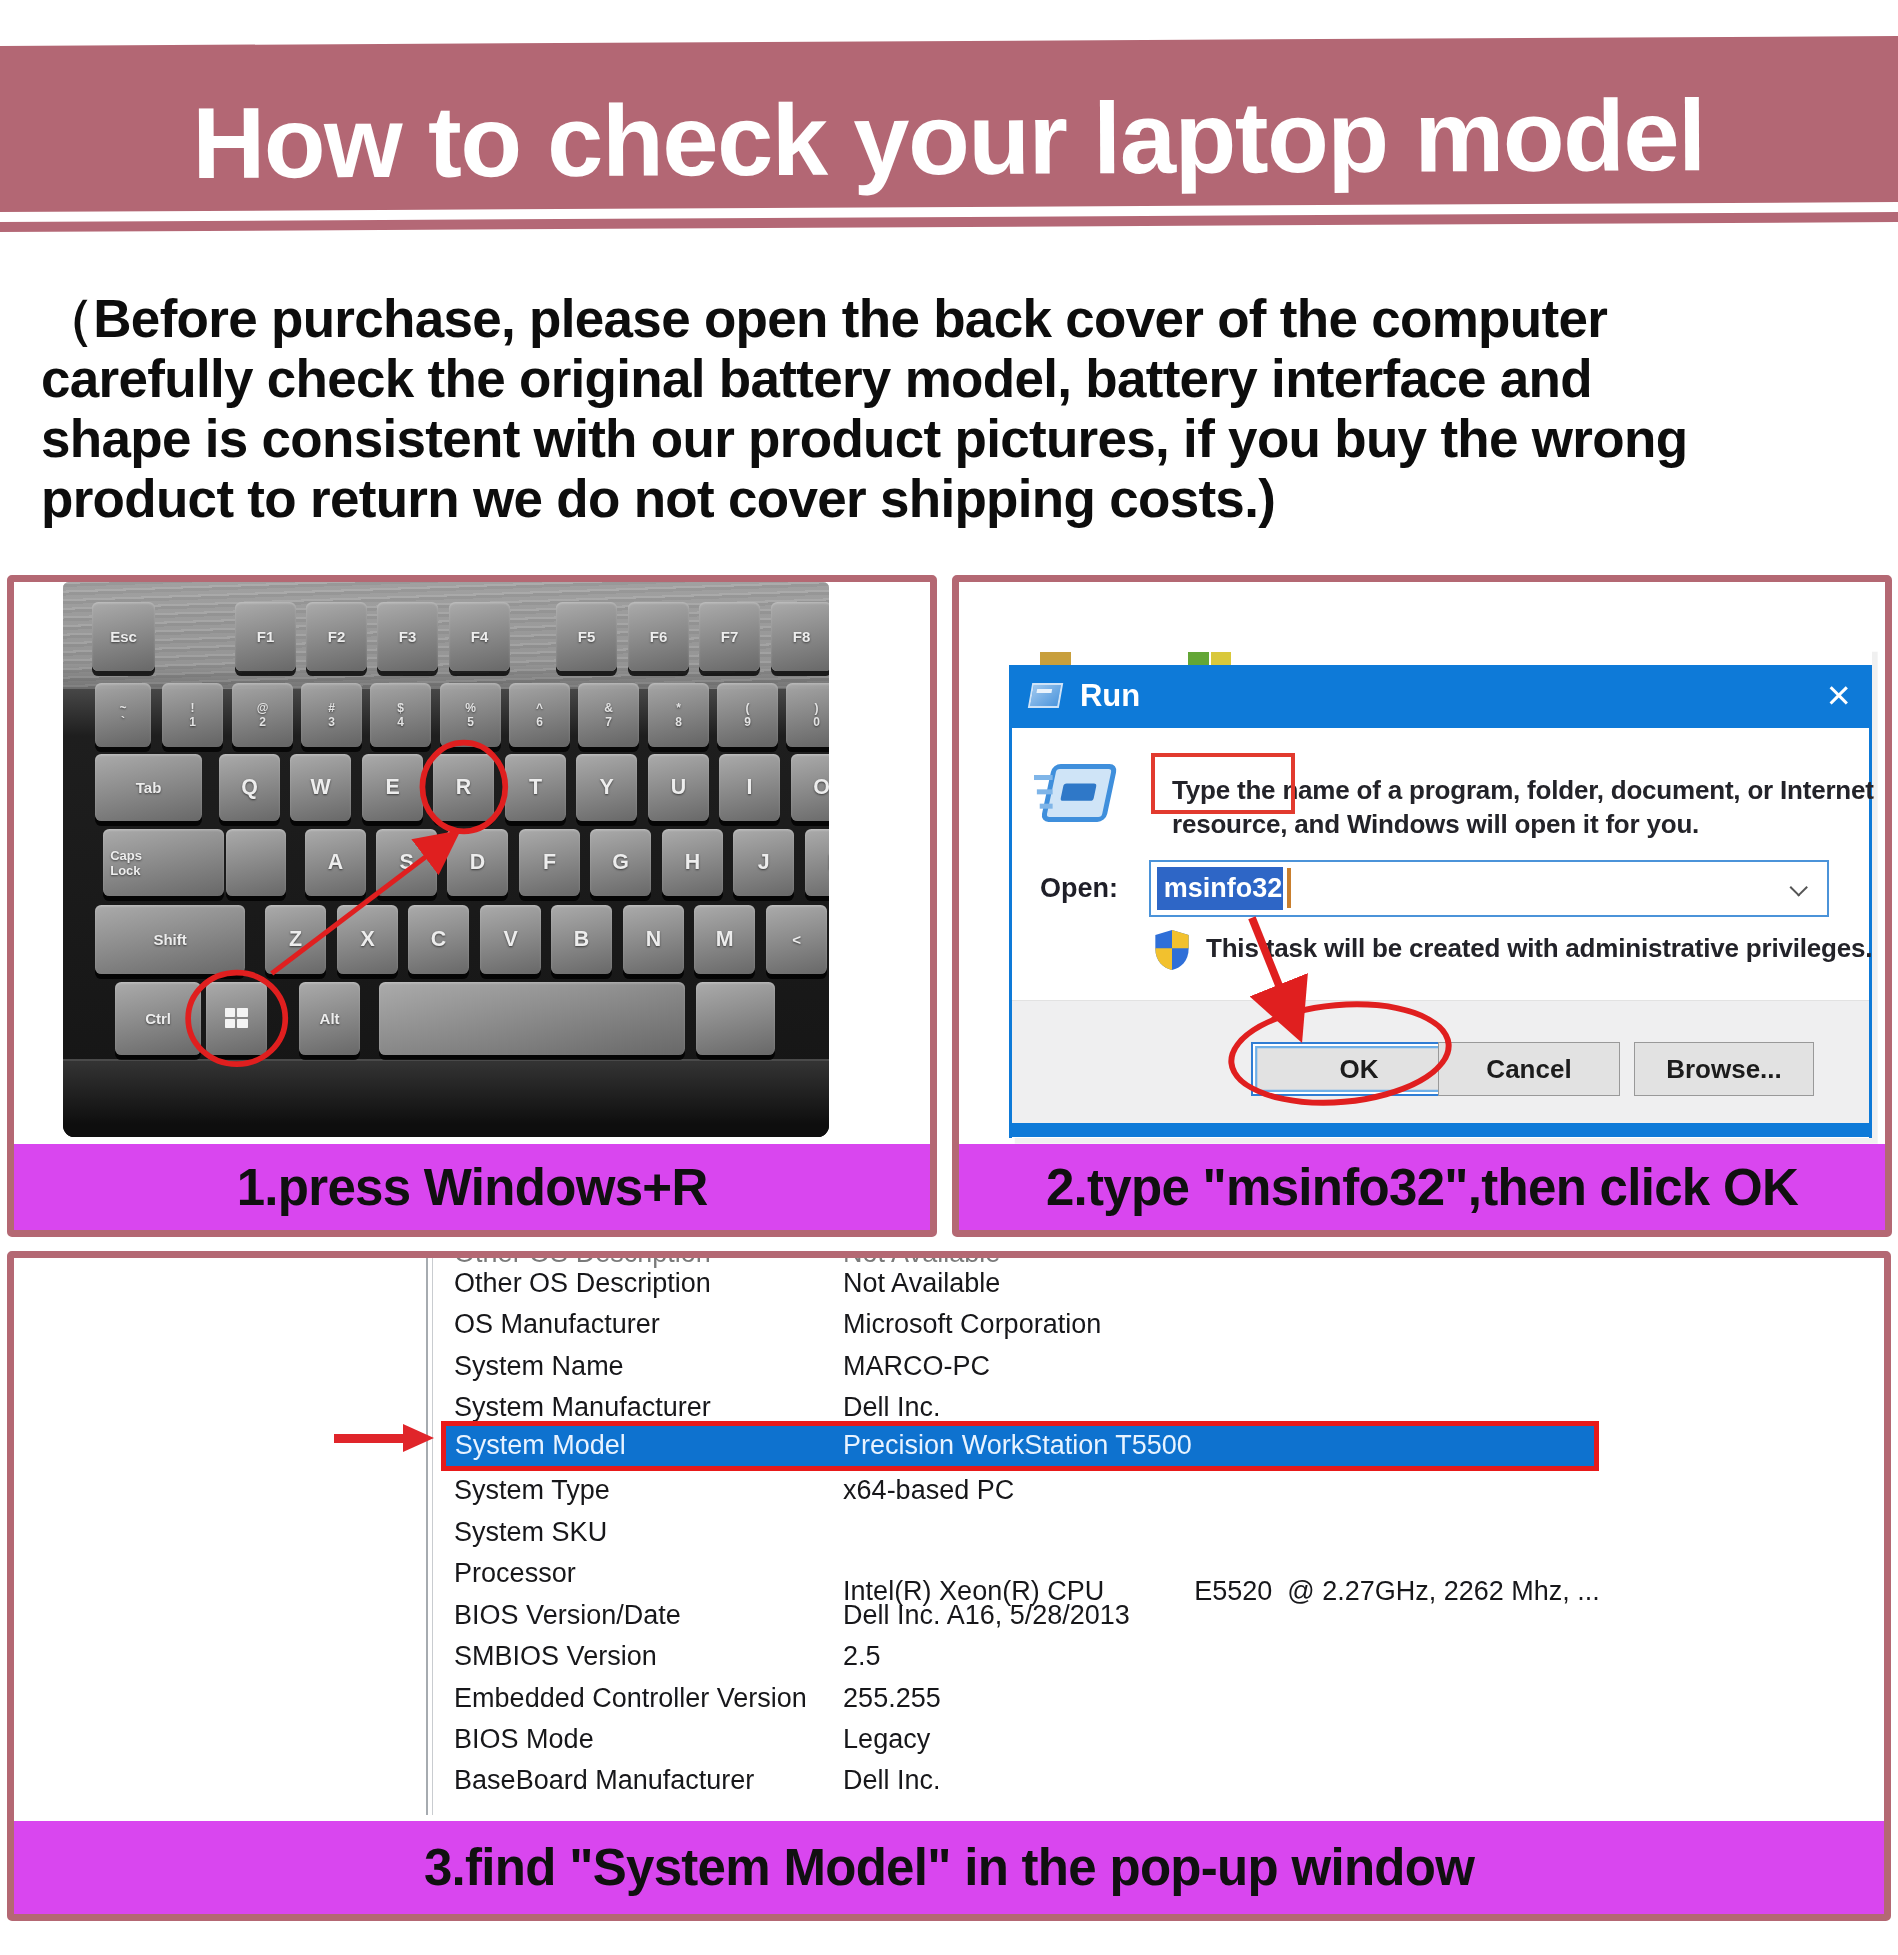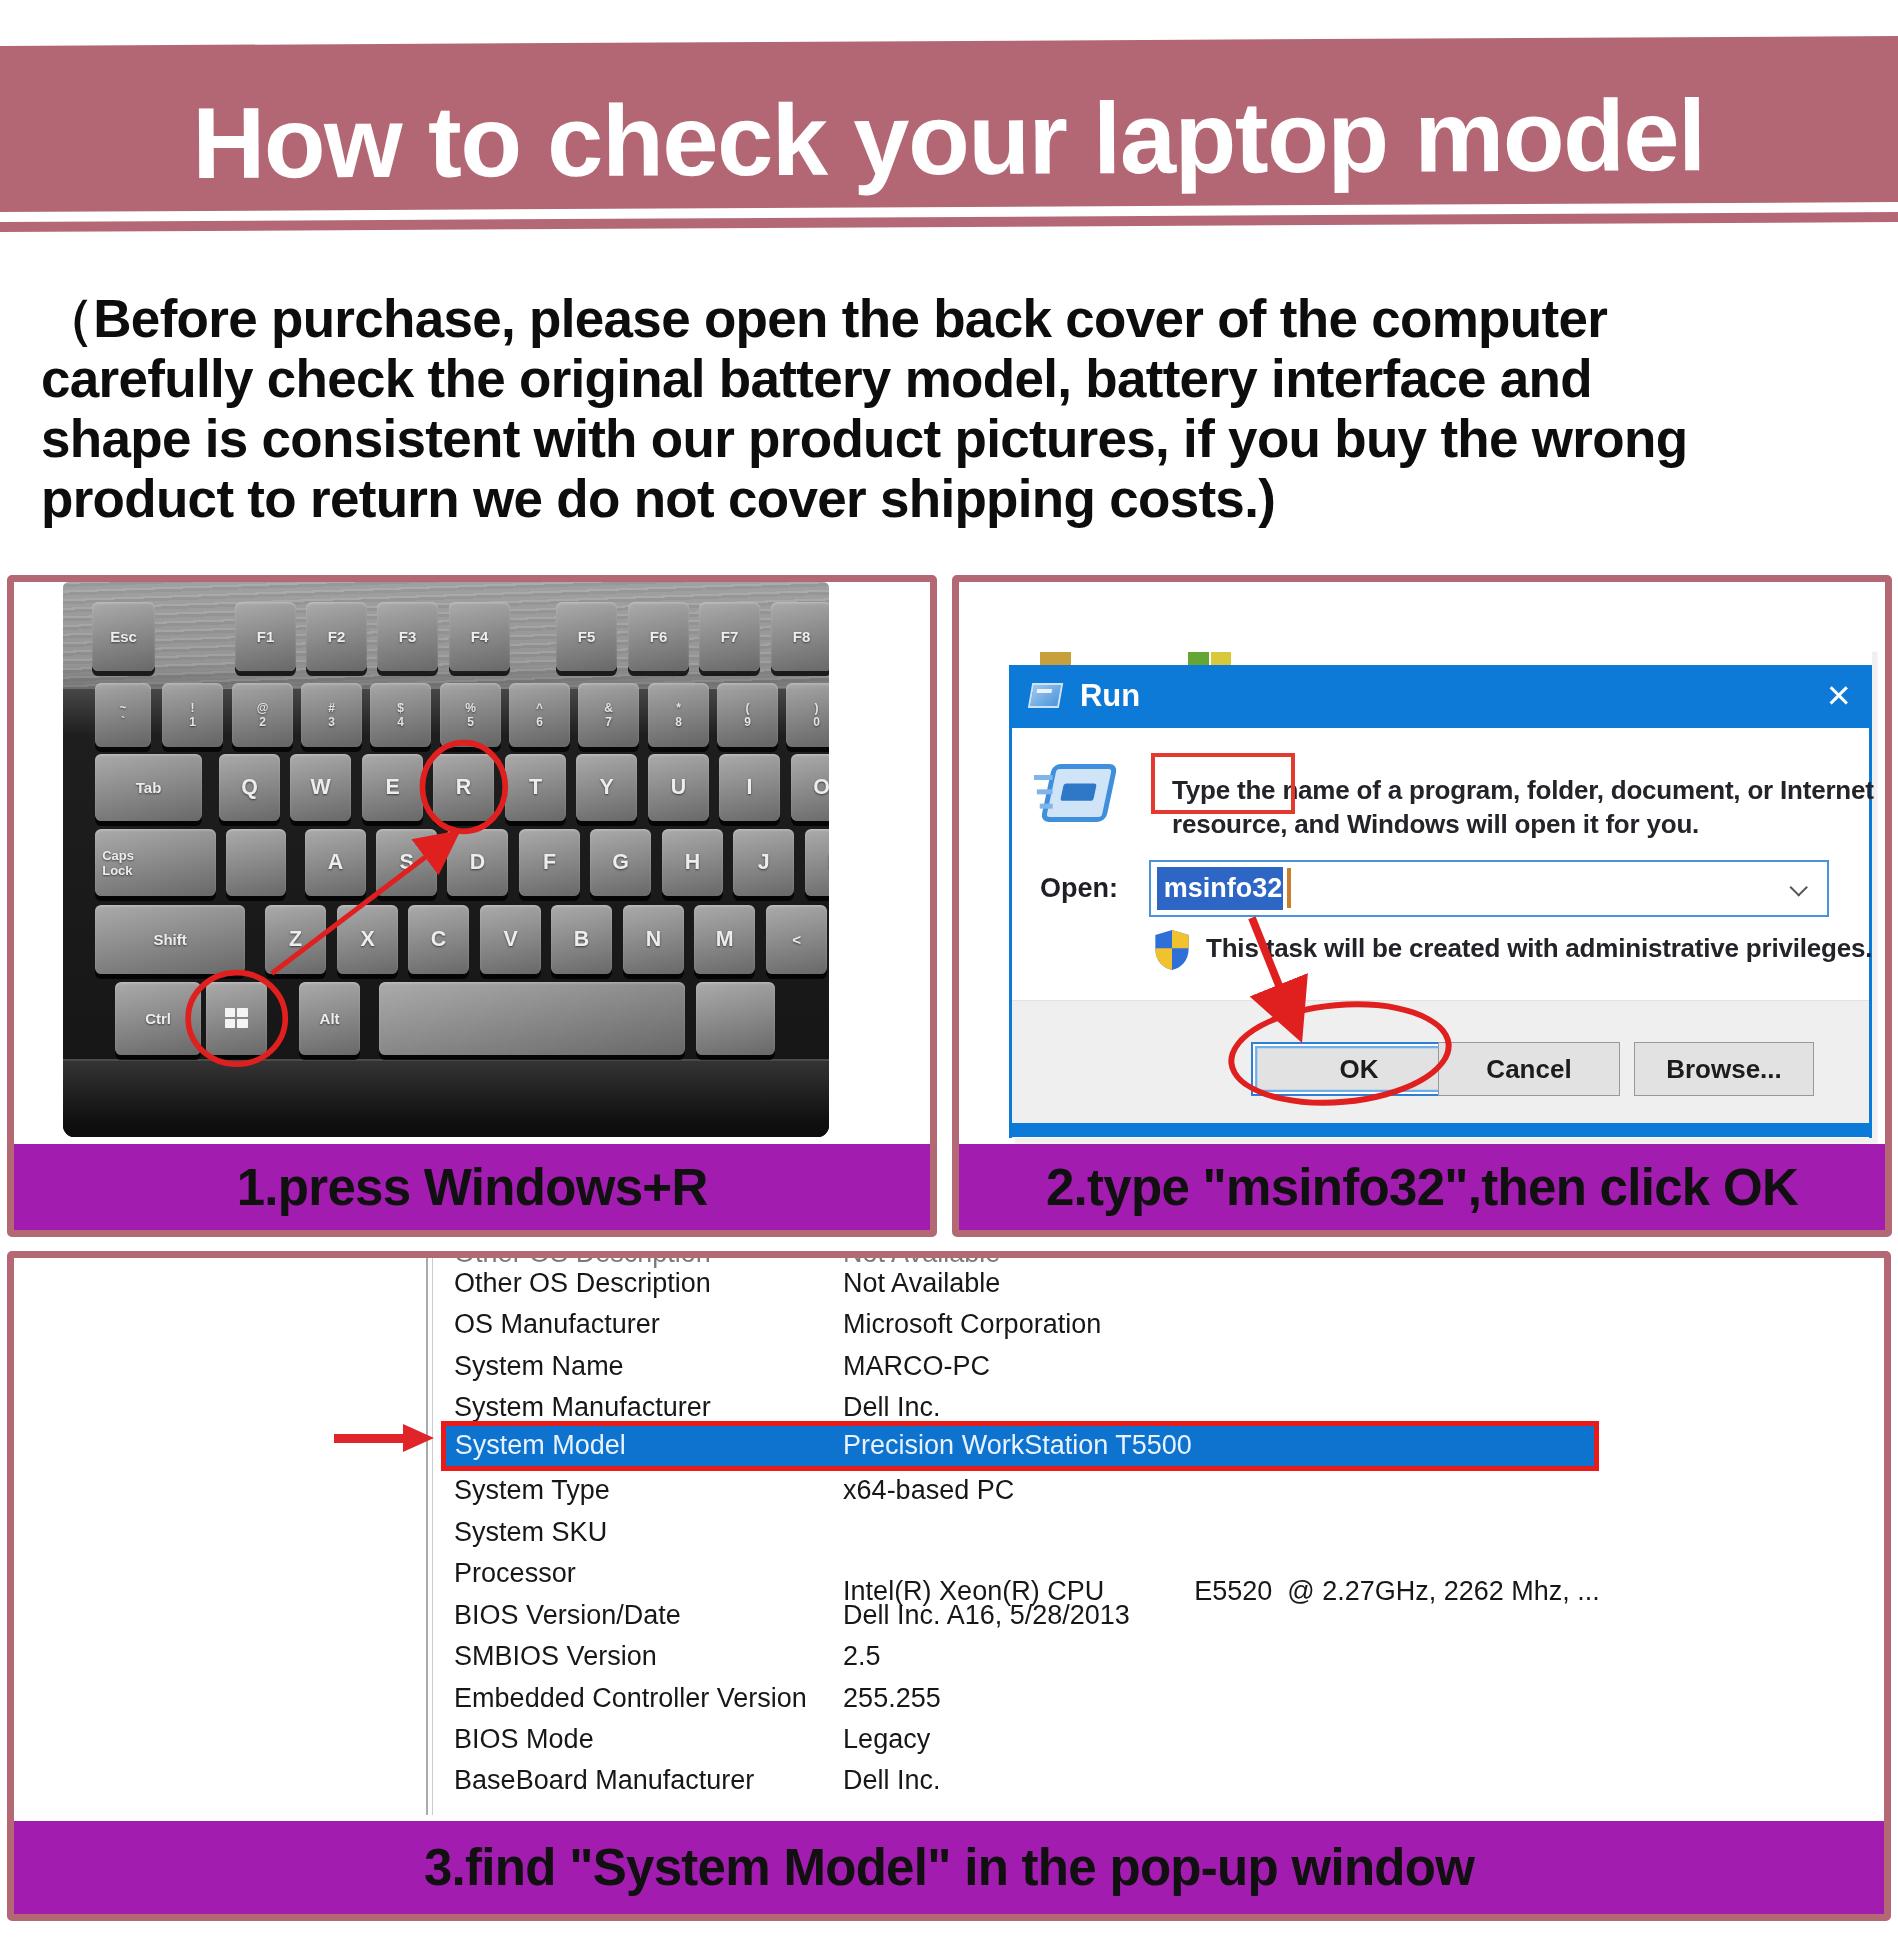--- a/index.html
+++ b/index.html
@@ -14,21 +14,21 @@
   .banner h1{margin:0;color:#fff;font-size:101px;font-weight:700;letter-spacing:-1.4px;white-space:nowrap;}
   .banner-stripe{position:absolute;left:0;top:217px;width:1955px;height:10px;background:#b46876;}
 
   
   .intro{position:absolute;left:41px;top:289px;width:1827px;color:#0d0d0d;}
   .intro div{font-size:53px;line-height:60px;font-weight:700;letter-spacing:-0.7px;white-space:nowrap;}
 
   
   .panel{position:absolute;border:7.1px solid #b46873;border-radius:5px;background:#fff;
          overflow:hidden;box-sizing:border-box;}
-  .caption-strip{position:absolute;left:0;right:0;bottom:0;height:86px;background:#a21caf;
+  .caption-strip{position:absolute;left:0;right:0;bottom:0;height:86px;background:#d946ef;
                  display:flex;align-items:center;justify-content:center;}
   .caption-strip span{font-size:51px;font-weight:700;color:#101010;letter-spacing:-0.7px;white-space:nowrap;}
 
   
   .kb-photo{position:absolute;left:49px;top:0px;width:766px;height:555px;overflow:hidden;
             border-radius:5.7px 5.7px 11.4px 11.4px;filter:blur(0.4px);
             background:linear-gradient(180deg,#a2a2a2 0px,#8a8a8a 82px,#474747 107px,#1e1e1e 154px,#171717 457px,#141414 100%);}
   .kb-brush{position:absolute;left:0;top:0;width:100%;height:107px;opacity:.5;
             background:repeating-linear-gradient(178deg,#b5b5b5 0 2.1px,#8f8f8f 2.1px 5px,#9f9f9f 5px 8.6px);}
   .kb-palm{position:absolute;left:0;top:477px;width:100%;height:79px;
@@ -146,21 +146,21 @@
         <div class="key sm" style="left: 32px; top: 172px; width: 107px; height: 67px;">Tab</div>
         <div class="key" style="left: 156px; top: 172px; width: 61px; height: 67px;">Q</div>
         <div class="key" style="left: 227px; top: 172px; width: 61px; height: 67px;">W</div>
         <div class="key" style="left: 299px; top: 172px; width: 61px; height: 67px;">E</div>
         <div class="key" style="left: 370px; top: 172px; width: 61px; height: 67px;">R</div>
         <div class="key" style="left: 442px; top: 172px; width: 61px; height: 67px;">T</div>
         <div class="key" style="left: 513px; top: 172px; width: 61px; height: 67px;">Y</div>
         <div class="key" style="left: 585px; top: 172px; width: 61px; height: 67px;">U</div>
         <div class="key" style="left: 656px; top: 172px; width: 61px; height: 67px;">I</div>
         <div class="key" style="left: 728px; top: 172px; width: 61px; height: 67px;">O</div>
-        <div class="key sm2" style="left: 32px; top: 247px; width: 121px; height: 67px;">Caps
+        <div class="key sm2" style="left: 40px; top: 247px; width: 121px; height: 67px;">Caps
 Lock</div>
         <div class="key" style="left: 163px; top: 247px; width: 60px; height: 67px;"></div>
         <div class="key" style="left: 242px; top: 247px; width: 61px; height: 67px;">A</div>
         <div class="key" style="left: 313px; top: 247px; width: 61px; height: 67px;">S</div>
         <div class="key" style="left: 384px; top: 247px; width: 61px; height: 67px;">D</div>
         <div class="key" style="left: 456px; top: 247px; width: 61px; height: 67px;">F</div>
         <div class="key" style="left: 527px; top: 247px; width: 61px; height: 67px;">G</div>
         <div class="key" style="left: 599px; top: 247px; width: 61px; height: 67px;">H</div>
         <div class="key" style="left: 670px; top: 247px; width: 61px; height: 67px;">J</div>
         <div class="key" style="left: 742px; top: 247px; width: 61px; height: 67px;">K</div>

